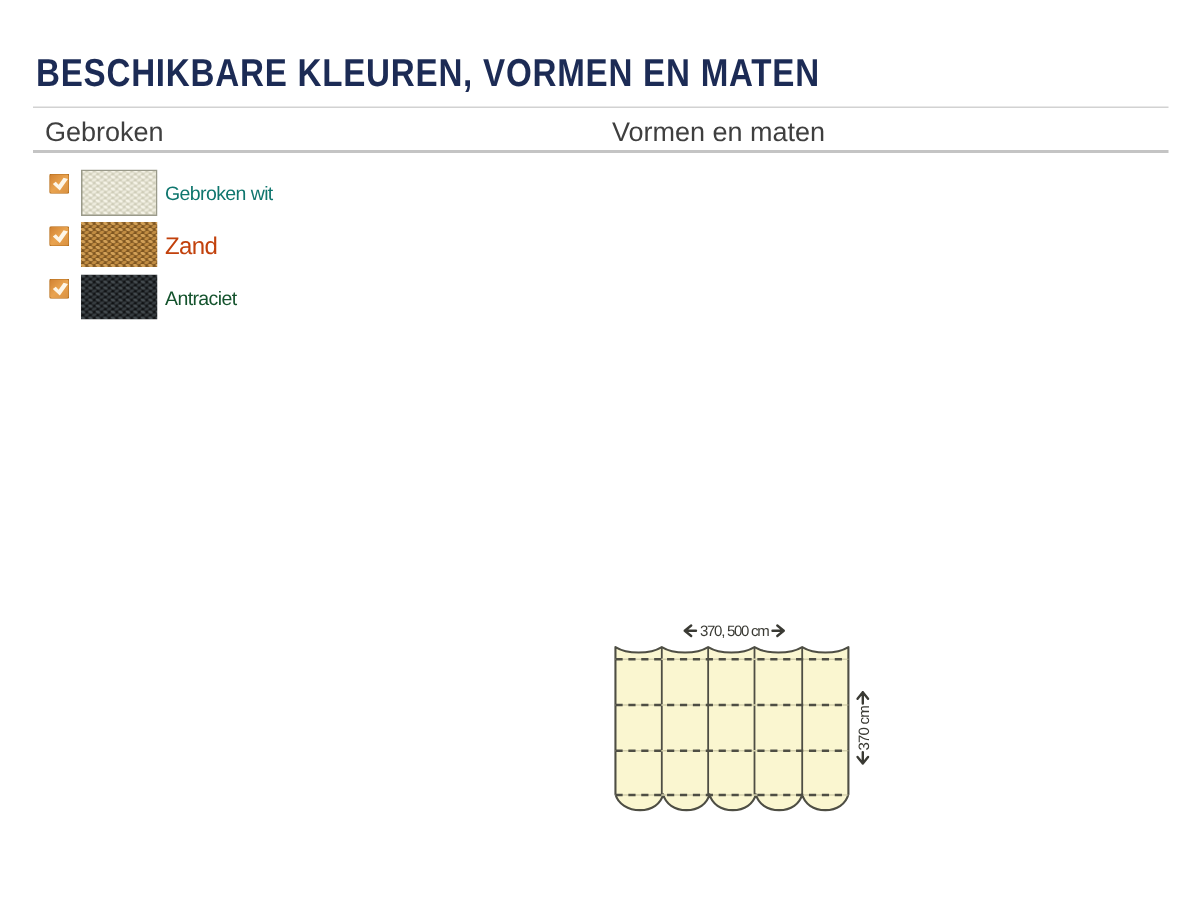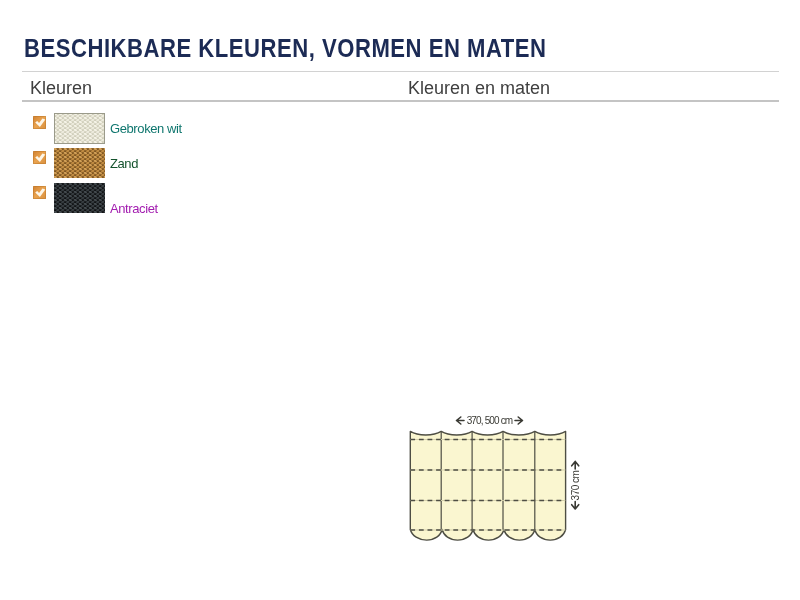--- a/index.html
+++ b/index.html
@@ -6,23 +6,23 @@
   body{font-family:"Liberation Sans", sans-serif;position:relative;filter:blur(0.45px);}
   .abs{position:absolute;}
 </style>
 </head>
 <body>
 
 <div class="abs" style="left:24px;top:33px;font-size:26px;font-weight:bold;color:#1c2b55;white-space:nowrap;letter-spacing:0.6px;transform:scaleX(0.85);transform-origin:left top;">BESCHIKBARE KLEUREN, VORMEN EN MATEN</div>
 
 <div class="abs" style="left:22px;top:71px;width:757px;height:1px;background:#d2d2d2;"></div>
 
-<div class="abs" style="left:30px;top:78px;font-size:18px;color:#3f3f3f;">Kleuren</div>
+<div class="abs" style="left:30px;top:78px;font-size:18px;color:#3f3f3f;">Gebroken</div>
 
-<div class="abs" style="left:408px;top:78px;font-size:18px;color:#3f3f3f;">Kleuren en maten</div>
+<div class="abs" style="left:408px;top:78px;font-size:18px;color:#3f3f3f;">Vormen en maten</div>
 
 <div class="abs" style="left:22px;top:100px;width:757px;height:2px;background:#c4c4c4;"></div>
 
 <svg class="abs" style="left:33px;top:116px;" width="13" height="13" viewBox="0 0 13 13">
   <defs>
     <linearGradient id="cbg" x1="0" y1="0" x2="1" y2="1">
       <stop offset="0" stop-color="#d08030"></stop>
       <stop offset="0.5" stop-color="#e9a34f"></stop>
       <stop offset="1" stop-color="#d89040"></stop>
     </linearGradient>
@@ -59,42 +59,42 @@
       <ellipse cx="1.3" cy="1" rx="1.7" ry="1.05" fill="#d2a057" transform="rotate(24 1.3 1)"></ellipse>
       <ellipse cx="3.8" cy="3" rx="1.7" ry="1.05" fill="#c18c42" transform="rotate(-24 3.8 3)"></ellipse>
       <ellipse cx="-1.2" cy="3" rx="1.7" ry="1.05" fill="#c18c42" transform="rotate(-24 -1.2 3)"></ellipse>
       <ellipse cx="3.8" cy="-1" rx="1.7" ry="1.05" fill="#c18c42" transform="rotate(-24 3.8 -1)"></ellipse>
       <ellipse cx="6.3" cy="1" rx="1.7" ry="1.05" fill="#d2a057" transform="rotate(24 6.3 1)"></ellipse>
     </pattern>
   </defs>
   <rect x="0" y="0" width="51" height="30" fill="url(#pz)"></rect>
 </svg>
 
-<div class="abs" style="left:110px;top:156px;font-size:13px;color:#14532d;letter-spacing:-0.4px;">Zand</div>
+<div class="abs" style="left:110px;top:156px;font-size:16px;color:#c2410c;letter-spacing:-0.4px;">Zand</div>
 
 <svg class="abs" style="left:33px;top:186px;" width="13" height="13" viewBox="0 0 13 13">
   <rect x="0" y="0" width="13" height="13" rx="1.5" fill="url(#cbg)" stroke="#b5701f" stroke-width="0.8"></rect>
   <path d="M2.2 6.6 L6.9 11 L12.3 3.4 L9.4 2.5 L6.1 7.1 L4.2 5.1 Z" fill="#fdf6e8"></path>
 </svg>
 
 <svg class="abs" style="left:54px;top:183px;" width="51" height="30" viewBox="0 0 51 30">
   <defs>
     <pattern id="pa" width="5" height="4" patternUnits="userSpaceOnUse">
       <rect width="5" height="4" fill="#101214"></rect>
       <ellipse cx="1.3" cy="1" rx="1.7" ry="1.05" fill="#434a4e" transform="rotate(24 1.3 1)"></ellipse>
       <ellipse cx="3.8" cy="3" rx="1.7" ry="1.05" fill="#363c40" transform="rotate(-24 3.8 3)"></ellipse>
       <ellipse cx="-1.2" cy="3" rx="1.7" ry="1.05" fill="#363c40" transform="rotate(-24 -1.2 3)"></ellipse>
       <ellipse cx="3.8" cy="-1" rx="1.7" ry="1.05" fill="#363c40" transform="rotate(-24 3.8 -1)"></ellipse>
       <ellipse cx="6.3" cy="1" rx="1.7" ry="1.05" fill="#434a4e" transform="rotate(24 6.3 1)"></ellipse>
     </pattern>
   </defs>
   <rect x="0" y="0" width="51" height="30" fill="url(#pa)"></rect>
 </svg>
 
-<div class="abs" style="left:110px;top:201px;font-size:13px;color:#a21caf;letter-spacing:-0.4px;">Antraciet</div>
+<div class="abs" style="left:110px;top:191px;font-size:13px;color:#14532d;letter-spacing:-0.4px;">Antraciet</div>
 
 <svg class="abs" style="left:395px;top:405px;" width="200" height="145" viewBox="0 0 200 145">
   <g>
 
     <path d="M15.3 26.4
              C 23 31.2, 38.5 31.2, 46.2 26.4
              C 54 31.2, 69.4 31.2, 77.1 26.4
              C 84.8 31.2, 100.3 31.2, 108 26.4
              C 115.7 31.2, 131.9 31.2, 139.8 26.4
              C 147.5 31.2, 162.9 31.2, 170.6 26.4

